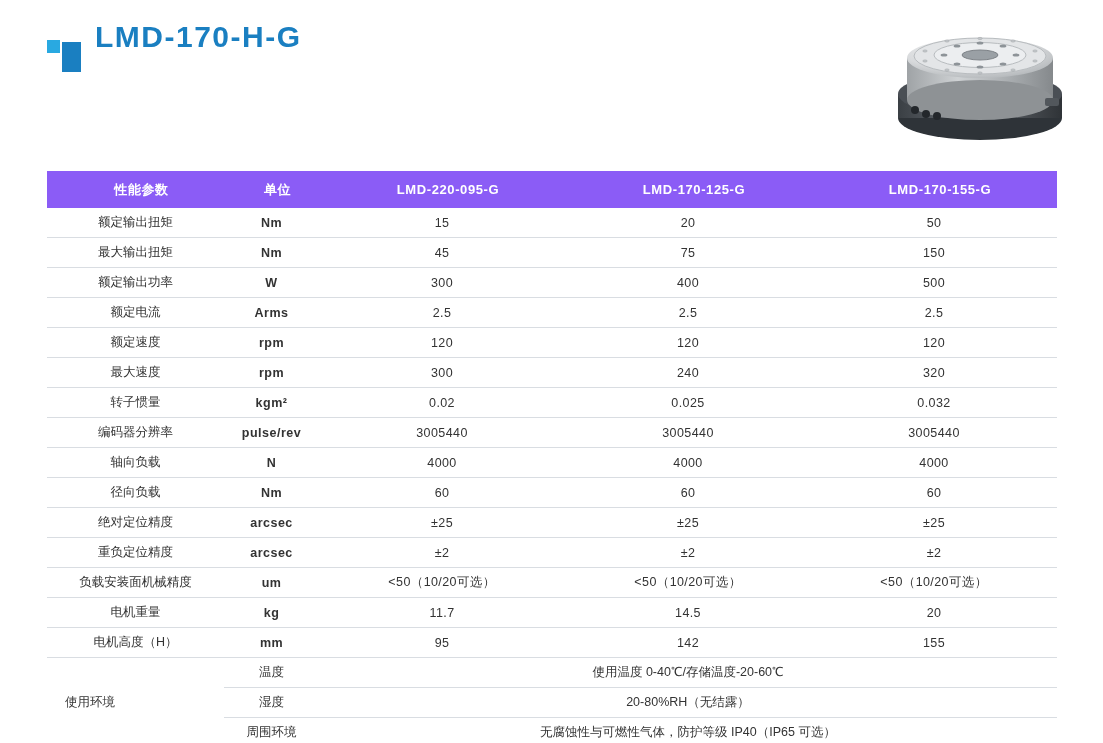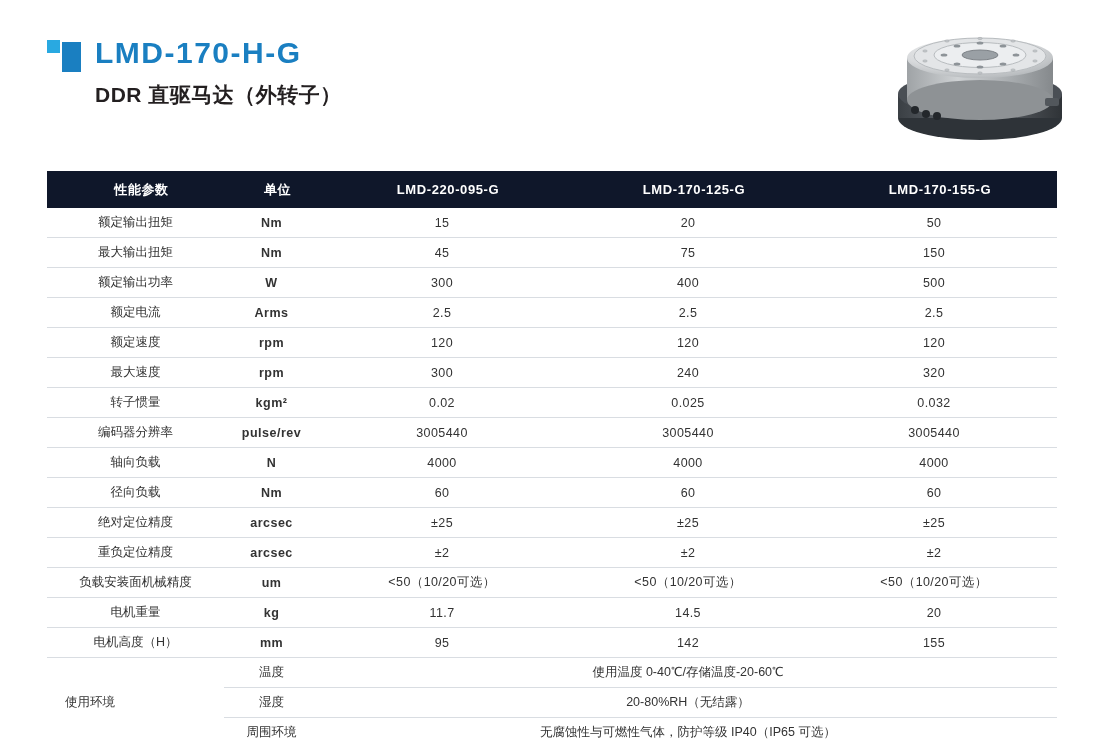--- a/index.html
+++ b/index.html
@@ -40,21 +40,21 @@
     position: absolute;
     left: 15px;
     top: 2px;
     width: 19px;
     height: 30px;
     background: #1a7fc1;
   }
   .title-block {
     position: absolute;
     left: 95px;
-    top: 36px;
+    top: 20px;
   }
   .model-title {
     font-size: 30px;
     font-weight: bold;
     color: #1a7fc1;
     letter-spacing: 1.5px;
     line-height: 34px;
   }
   .subtitle {
     font-size: 21px;
@@ -88,21 +88,21 @@
   }
   table.spec th, table.spec td {
     text-align: center;
     font-size: 12.5px;
     color: #333;
     padding: 0;
     height: 29px;
     border-bottom: 1px solid #d9dde2;
   }
   table.spec thead th {
-    background: #0f172a;
+    background: #8b5cf6;
     color: #ffffff;
     font-weight: bold;
     font-size: 13px;
     height: 37px;
     border-bottom: none;
     letter-spacing: 0.6px;
     padding-left: 12px;
   }
   table.spec thead th.c-param { text-align: center; }
   col.c1 { width: 177px; }
@@ -137,21 +137,20 @@
 
 <div class="header">
 
   <div class="logo-mark">
     <div class="sq-top"></div>
     <div class="sq-main"></div>
   </div>
 
   <div class="title-block">
     <div class="model-title">LMD-170-H-G</div>
-    <div class="subtitle">DDR 直驱马达（外转子）</div>
   </div>
 
   <div class="product-image">
     <svg width="190" height="145" viewBox="0 0 190 145" xmlns="http://www.w3.org/2000/svg">
       <defs>
         <linearGradient id="bodyGrad" x1="0" y1="0" x2="1" y2="0">
           <stop offset="0%" stop-color="#9fa3a6"></stop>
           <stop offset="35%" stop-color="#cfd2d4"></stop>
           <stop offset="70%" stop-color="#a9adb0"></stop>
           <stop offset="100%" stop-color="#85898c"></stop>

